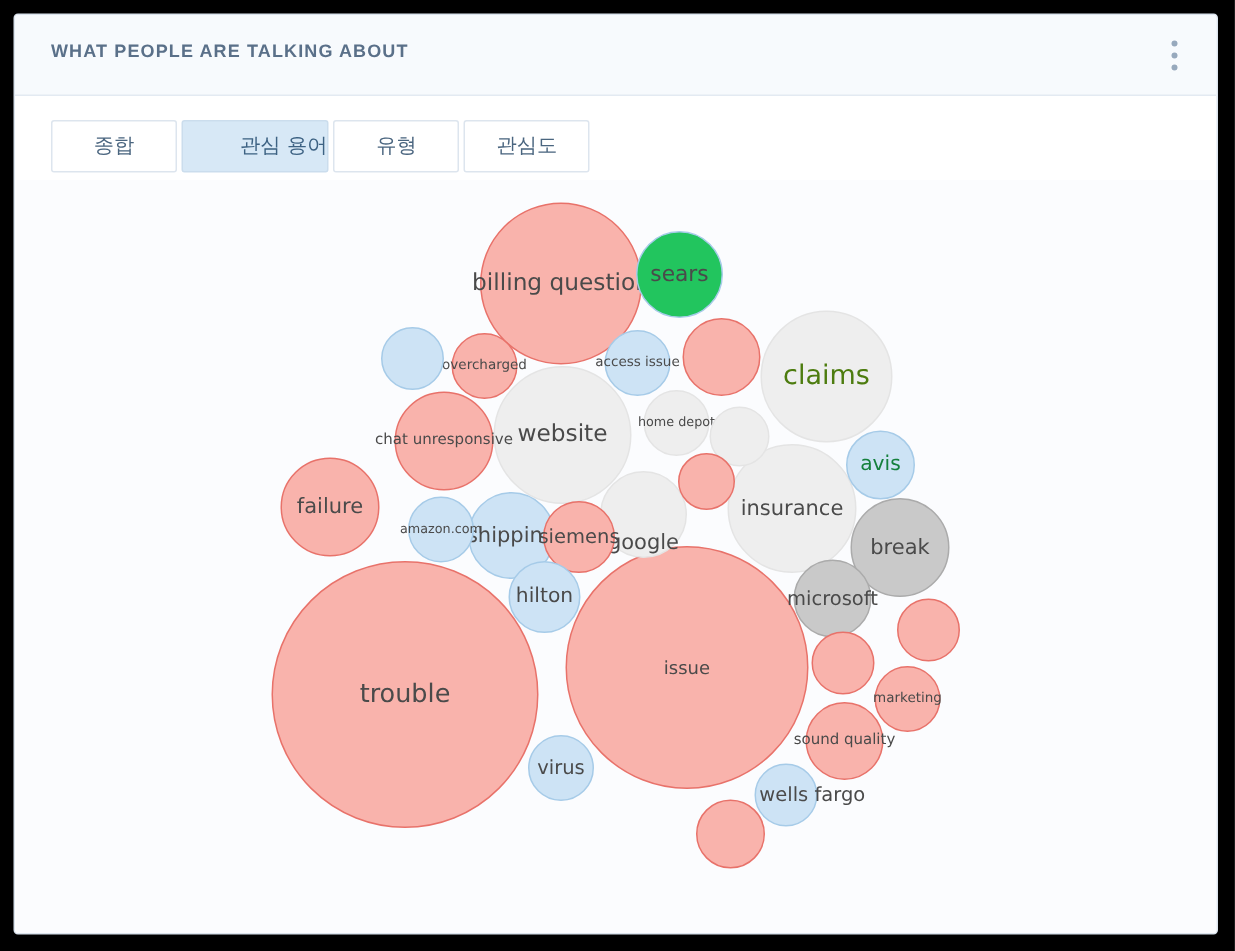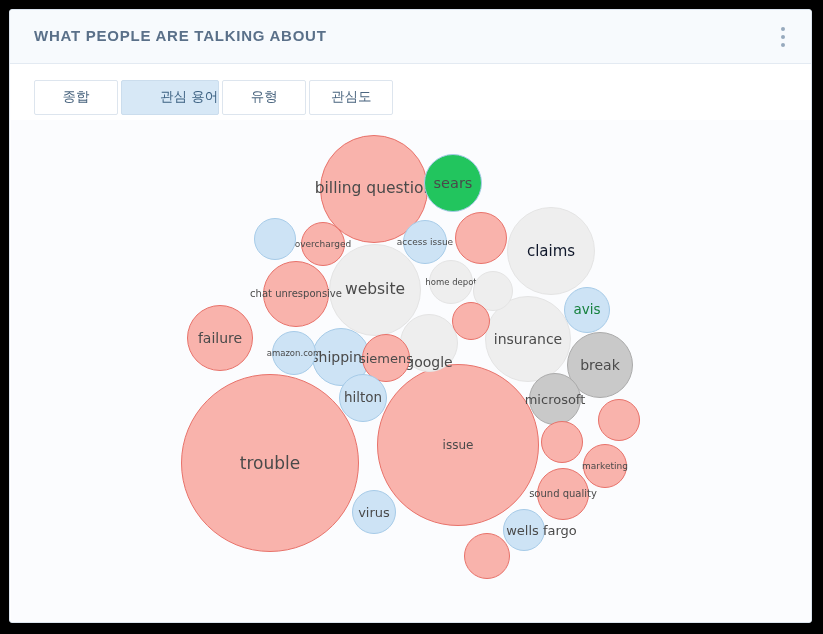--- a/index.html
+++ b/index.html
@@ -41,21 +41,21 @@
     height: 54px;
     background: #f7fafd;
     border-bottom: 1px solid #e3eaf2;
     box-sizing: border-box;
   }
 
   .card-title {
     position: absolute;
     left: 24px;
     top: 17px;
-    font-size: 15px;
+    font-size: 12px;
     font-weight: bold;
     letter-spacing: 0.75px;
     color: #5a7089;
     white-space: nowrap;
   }
 
   .kebab-menu {
     position: absolute;
     right: 16px;
     top: 14px;
@@ -163,21 +163,21 @@
         <div class="bubble" style="left: 366px; top: 244px; width: 162px; height: 162px; background: rgb(249, 179, 172); border: 1px solid rgb(232, 114, 106);">
           <span class="blabel" style="font-size: 12px; color: rgb(74, 74, 74);">issue</span>
         </div>
         <div class="bubble" style="left: 309px; top: 15px; width: 108px; height: 108px; background: rgb(249, 179, 172); border: 1px solid rgb(232, 114, 106);">
           <span class="blabel" style="font-size: 15.5px; color: rgb(74, 74, 74);">billing question</span>
         </div>
         <div class="bubble" style="left: 318px; top: 124px; width: 92px; height: 92px; background: rgb(238, 238, 238); border: 1px solid rgb(228, 228, 228);">
           <span class="blabel" style="font-size: 15.5px; color: rgb(74, 74, 74);">website</span>
         </div>
         <div class="bubble" style="left: 496px; top: 87px; width: 88px; height: 88px; background: rgb(238, 238, 238); border: 1px solid rgb(228, 228, 228);">
-          <span class="blabel" style="font-size: 15px; color: #0f172a;">claims</span>
+          <span class="blabel" style="font-size: 18px; color: #4d7c0f;">claims</span>
         </div>
         <div class="bubble" style="left: 474px; top: 176px; width: 86px; height: 86px; background: rgb(238, 238, 238); border: 1px solid rgb(228, 228, 228);">
           <span class="blabel" style="font-size: 14px; color: rgb(74, 74, 74);">insurance</span>
         </div>
         <div class="bubble" style="left: 176px; top: 185px; width: 66px; height: 66px; background: rgb(249, 179, 172); border: 1px solid rgb(232, 114, 106);">
           <span class="blabel" style="font-size: 14px; color: rgb(74, 74, 74);">failure</span>
         </div>
         <div class="bubble" style="left: 252px; top: 141px; width: 66px; height: 66px; background: rgb(249, 179, 172); border: 1px solid rgb(232, 114, 106);">
           <span class="blabel" style="font-size: 10px; color: rgb(74, 74, 74);">chat unresponsive</span>
         </div>

